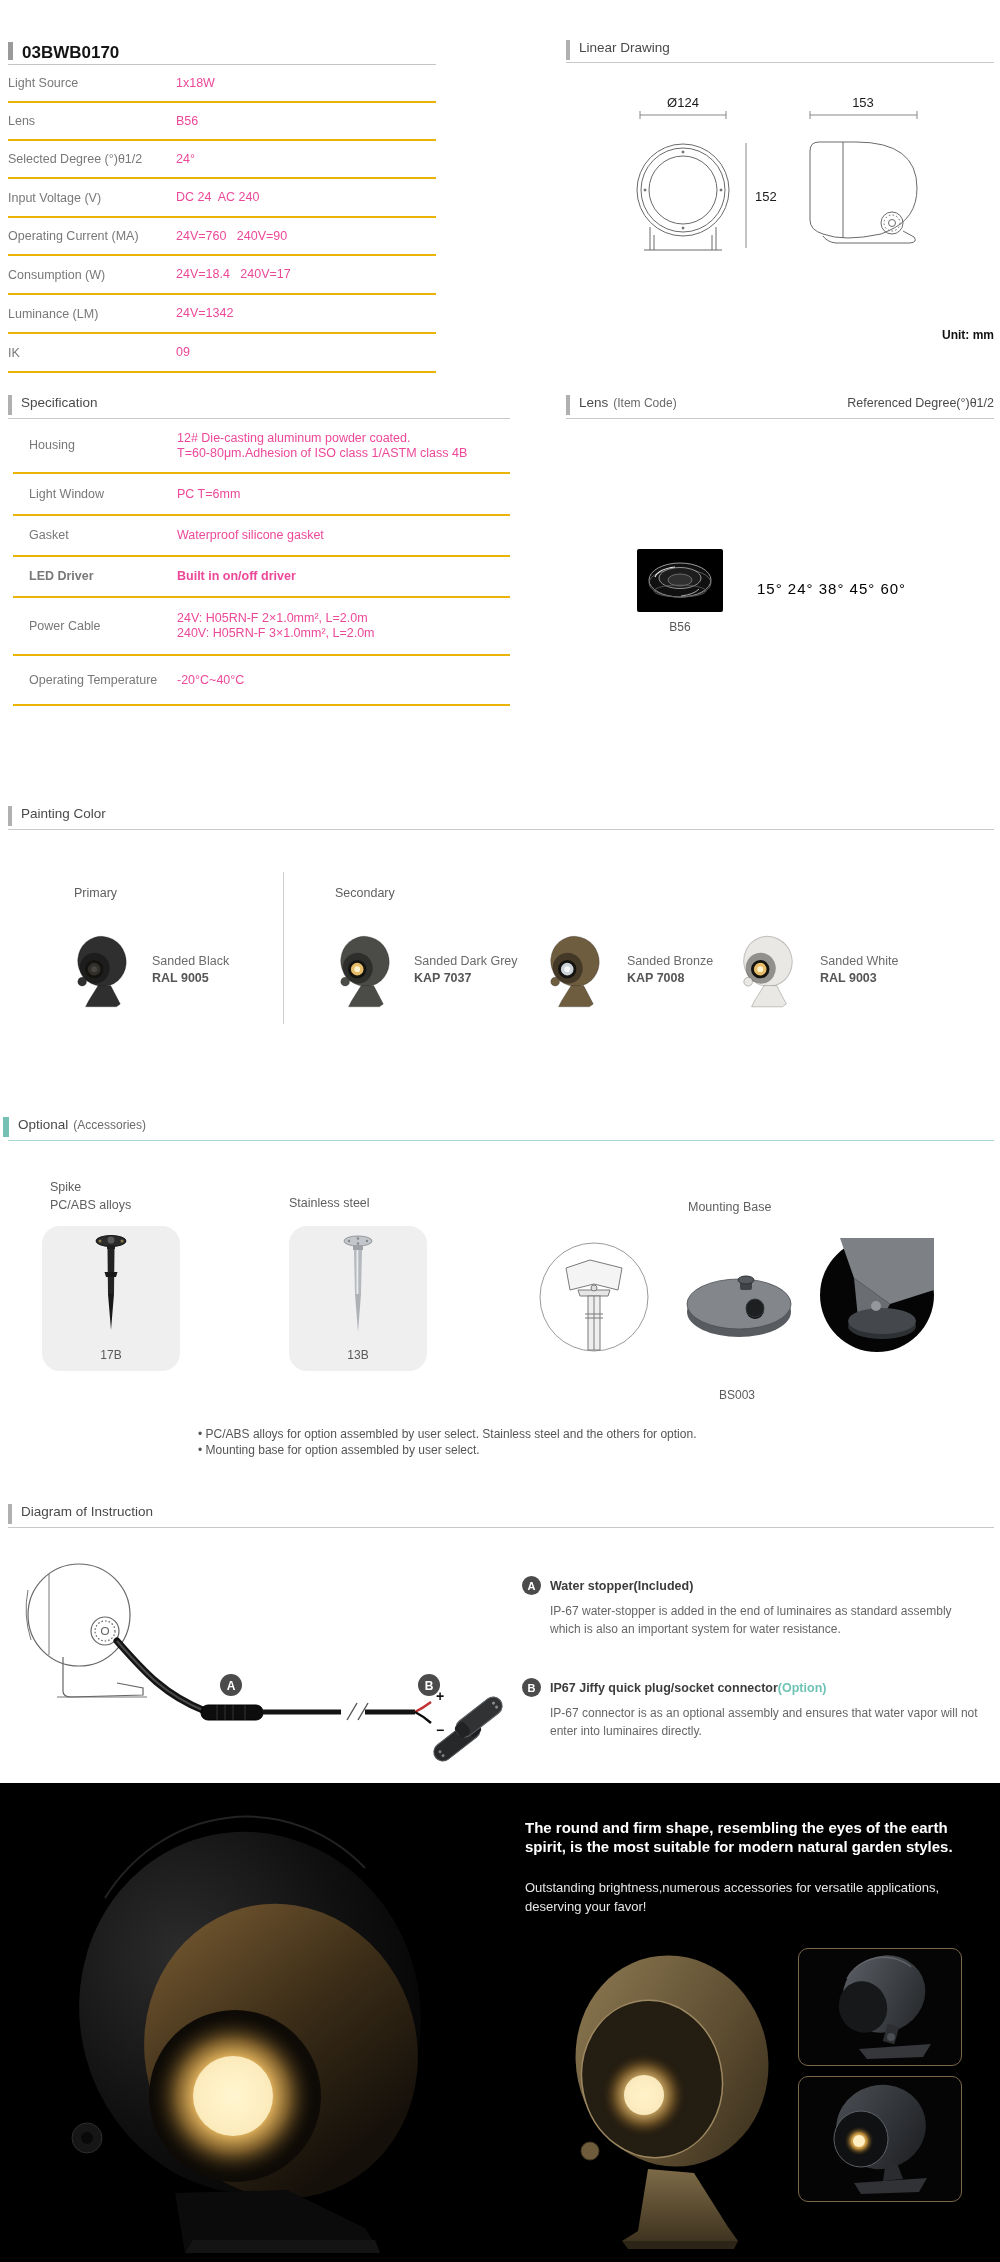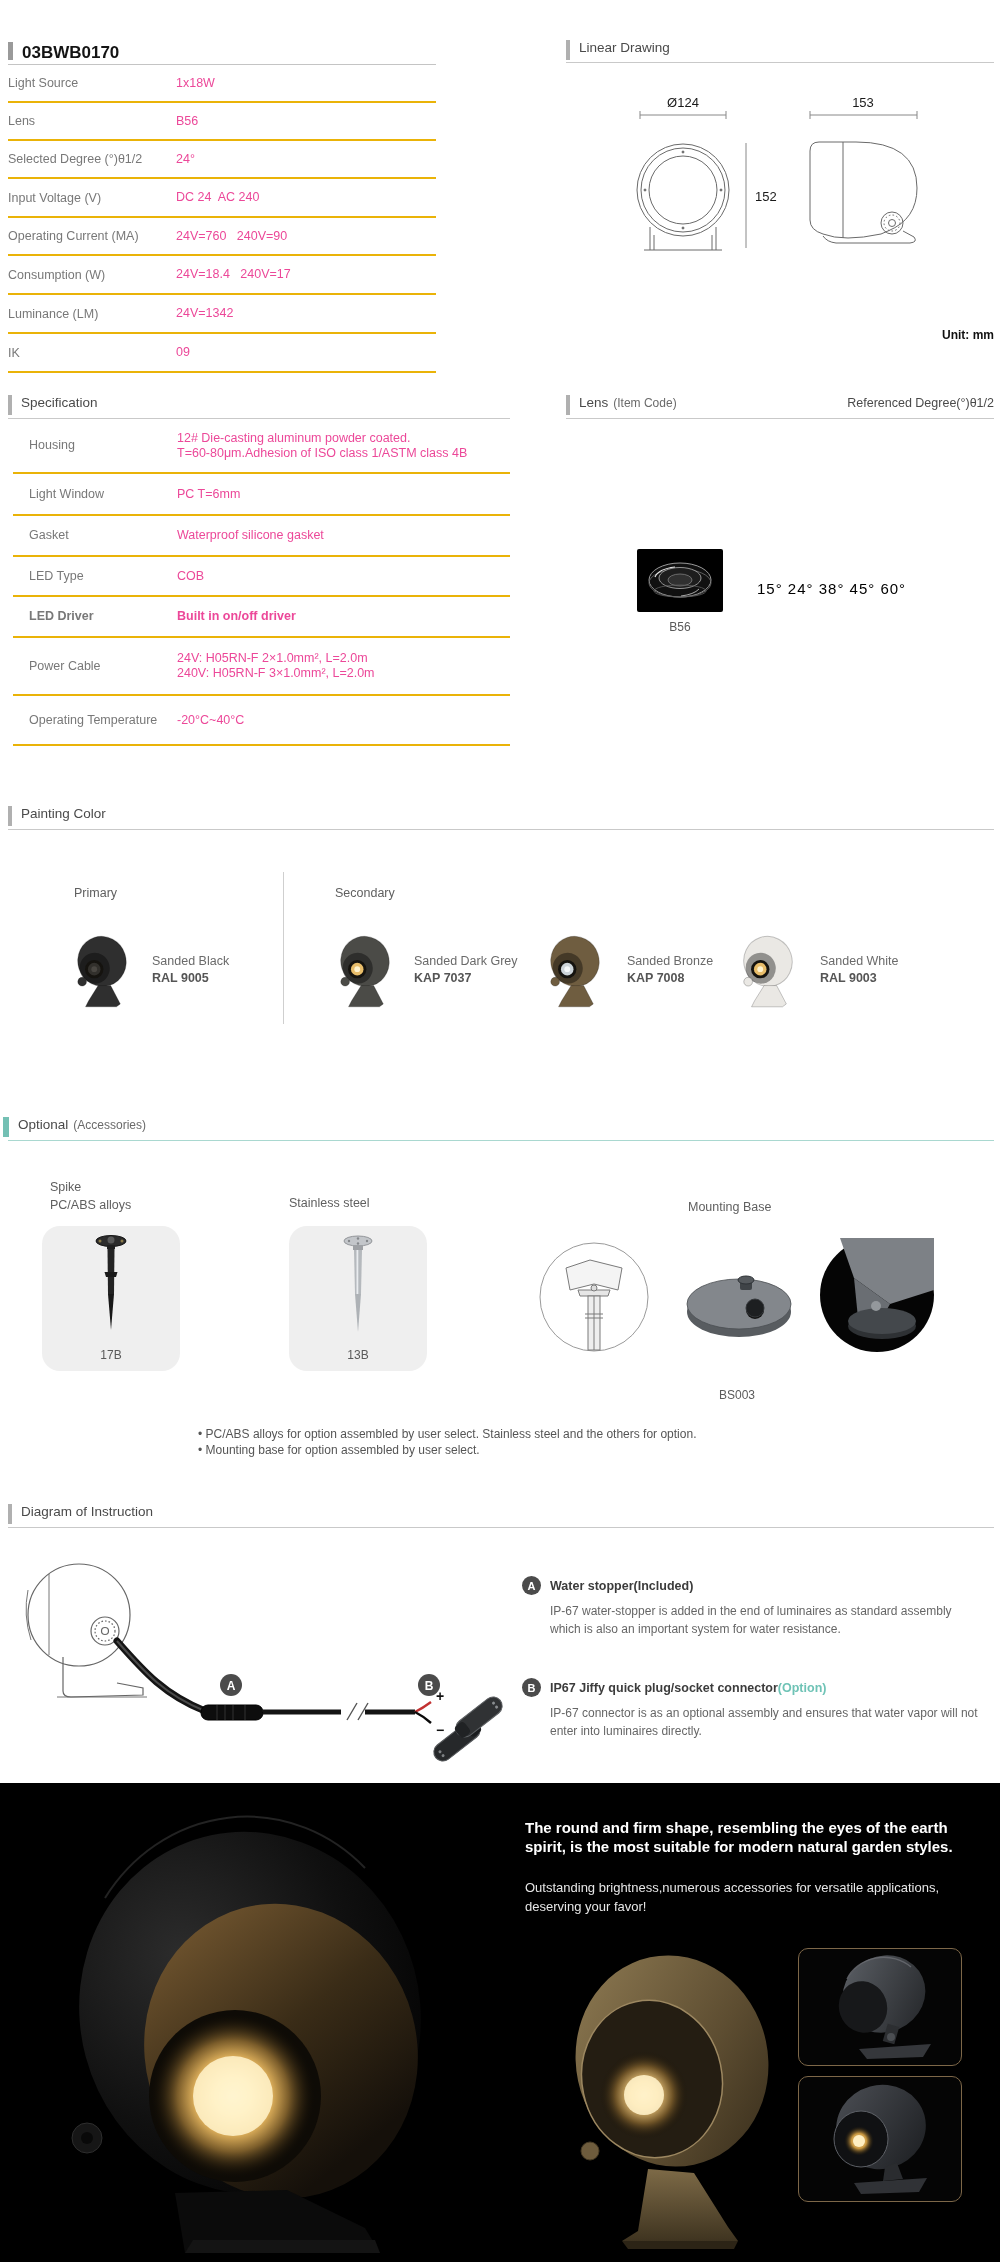--- a/index.html
+++ b/index.html
@@ -136,24 +136,20 @@
     <span class="tval"><span style="display:block;">12# Die-casting aluminum powder coated.</span><span style="display:block;">T=60-80μm.Adhesion of ISO class 1/ASTM class 4B</span></span>
   </div>
   <div class="trow srow" style="height:40px;">
       <span class="tlabel">Light Window</span>
       <span class="tval">PC T=6mm</span>
     </div>
   <div class="trow srow" style="height:39px;">
       <span class="tlabel">Gasket</span>
       <span class="tval">Waterproof silicone gasket</span>
     </div>
-  <div class="trow srow" style="height:38px;">
-      <span class="tlabel">LED Type</span>
-      <span class="tval">COB</span>
-    </div>
   <div class="trow srow" style="height:39px;font-weight:bold;">
       <span class="tlabel">LED Driver</span>
       <span class="tval">Built in on/off driver</span>
     </div>
   <div class="trow srow" style="height:56px;">
     <span class="tlabel">Power Cable</span>
     <span class="tval"><span style="display:block;">24V: H05RN-F 2×1.0mm², L=2.0m</span><span style="display:block;">240V: H05RN-F 3×1.0mm², L=2.0m</span></span>
   </div>
   <div class="trow srow" style="height:48px;">
       <span class="tlabel">Operating Temperature</span>

